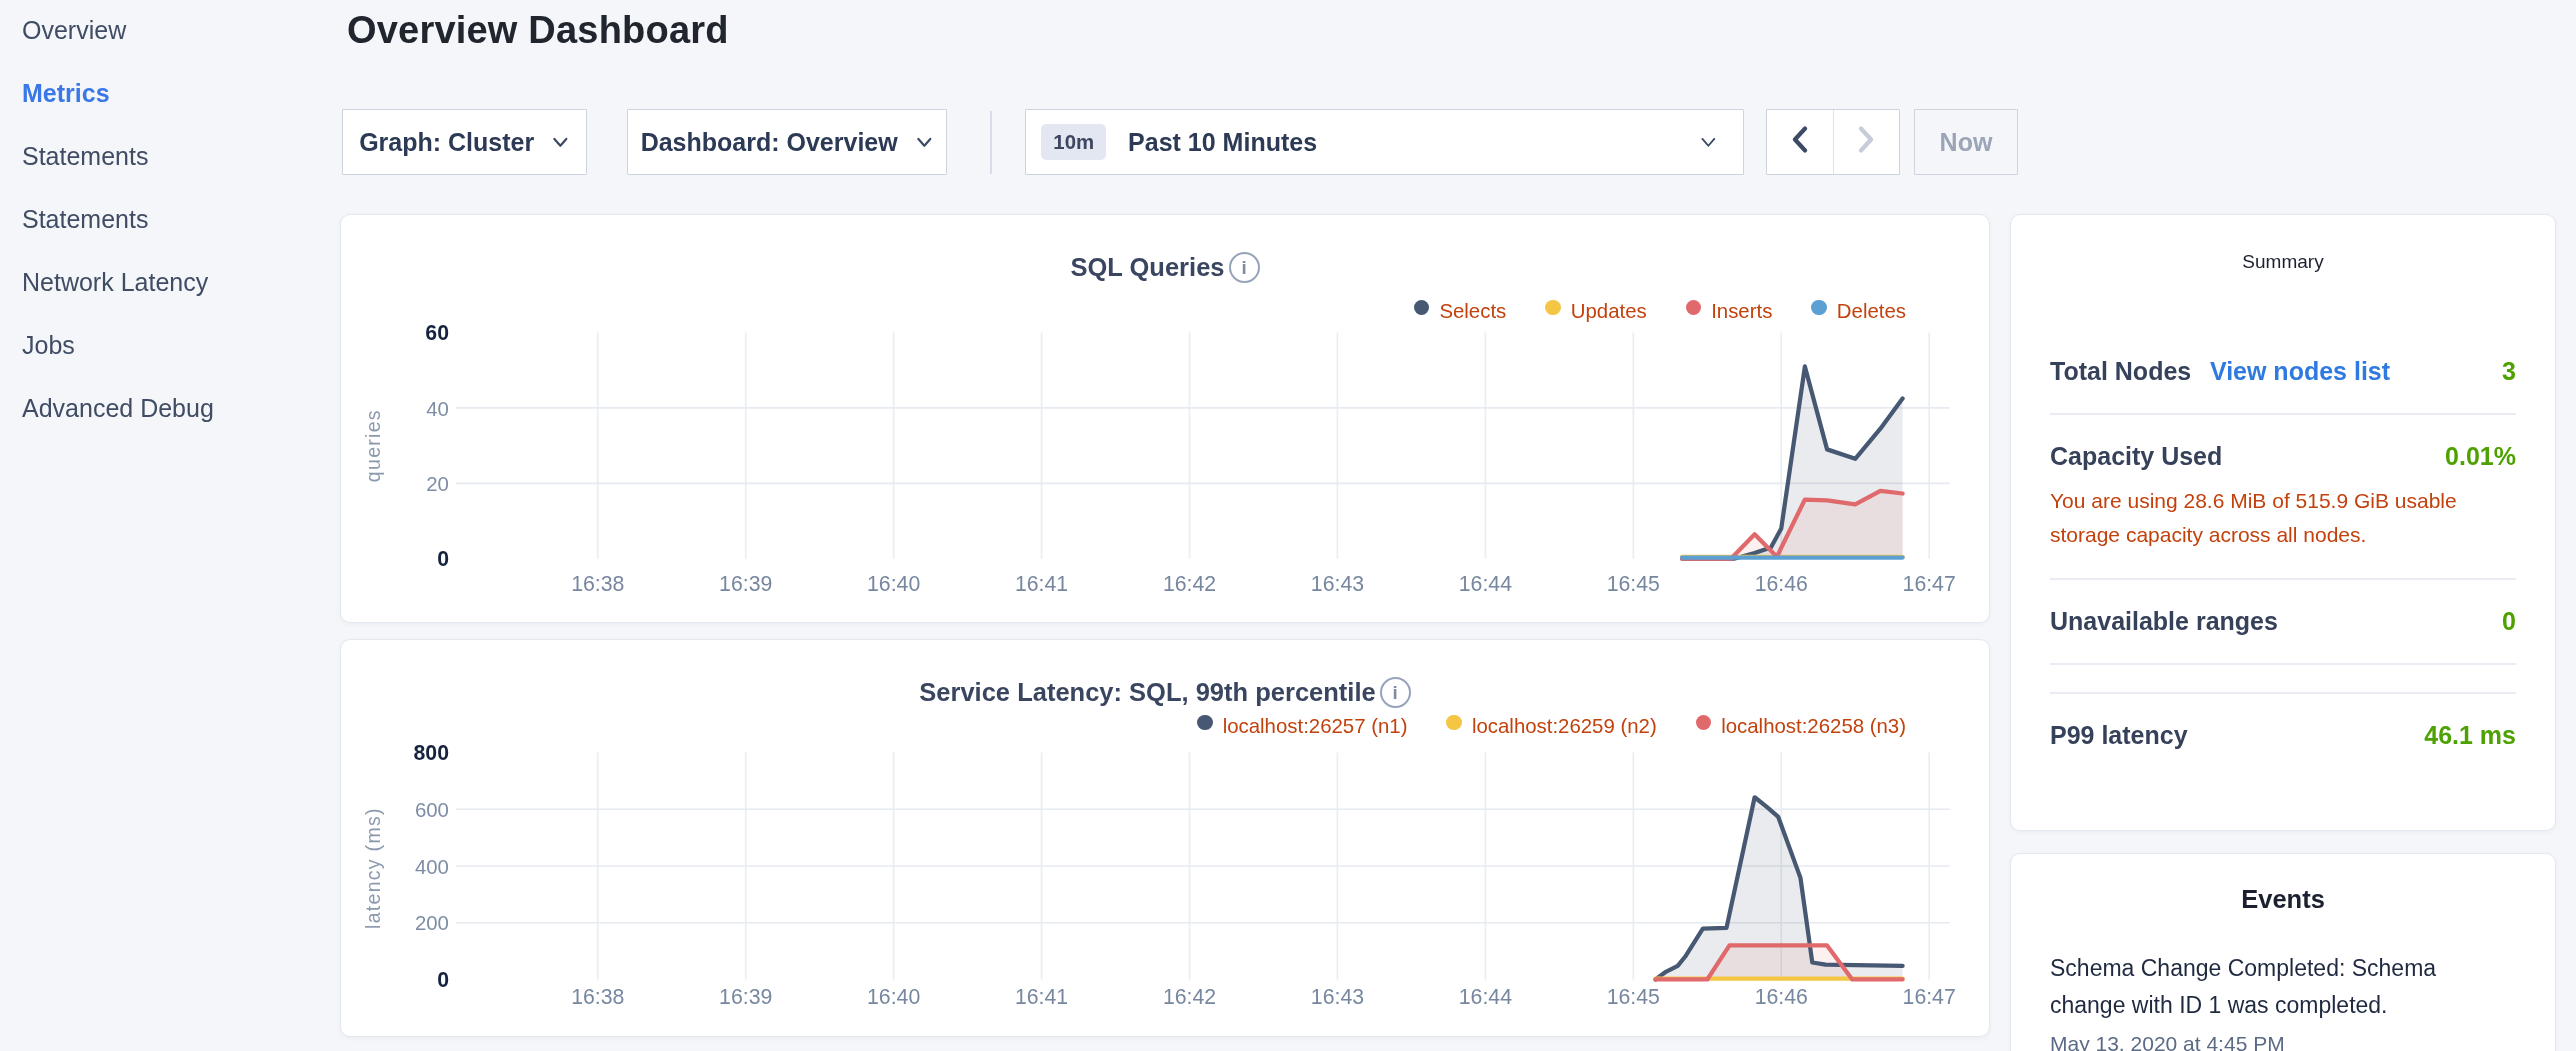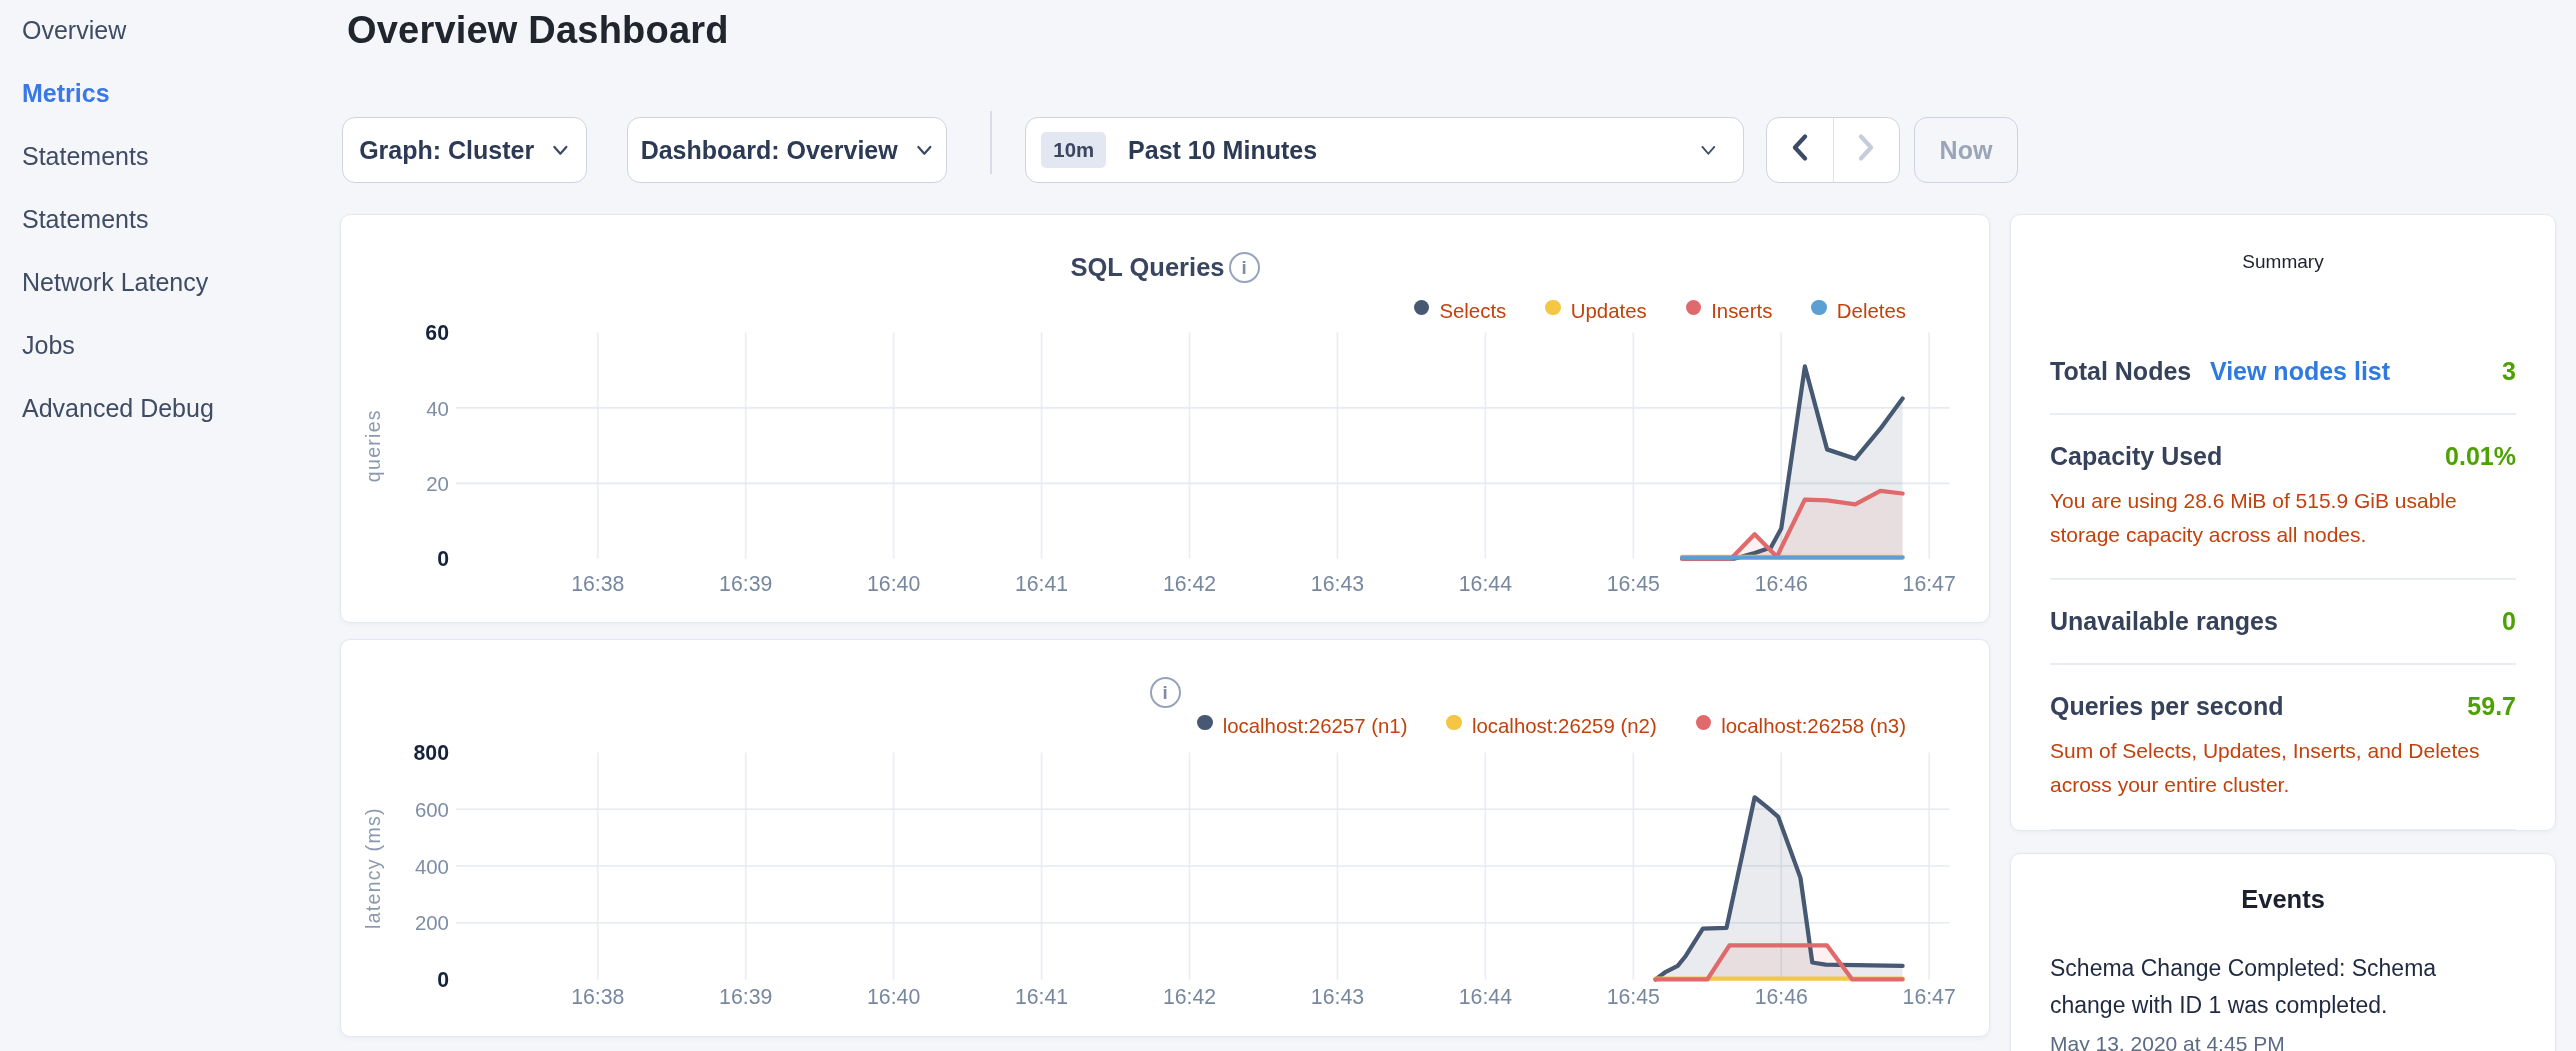--- a/index.html
+++ b/index.html
@@ -9,21 +9,21 @@
   
   .sidebar{position:absolute;left:0;top:0;width:340px;height:1051px;padding-top:17px;box-sizing:border-box;}
   .side-item{margin:0 0 37px 22px;font-size:25px;line-height:26px;color:#3f4c63;font-weight:400;cursor:pointer;}
   .side-item.active{color:#3a78e7;font-weight:700;}
 
   
   .page-title{position:absolute;left:347px;top:8.5px;font-size:38px;font-weight:600;color:#20252e;letter-spacing:0.2px;}
 
   
   .ctl{position:absolute;top:109px;height:66px;box-sizing:border-box;background:#fff;border:1.7px solid #cdd3df;
-       border-radius:13px;display:flex;align-items:center;justify-content:center;font-size:25px;font-weight:700;color:#2c3a55;margin-top:8px;}
+       border-radius:1px;display:flex;align-items:center;justify-content:center;font-size:25px;font-weight:700;color:#2c3a55;}
   .ctl-graph{left:342px;width:245px;}
   .ctl-dash{left:627px;width:320px;}
   .ctl-divider{position:absolute;left:990px;top:111px;width:1.7px;height:63px;background:#d7dce8;}
   .ctl-range{left:1025px;width:719px;justify-content:flex-start;padding:0 25.5px 0 15.3px;}
   .range-badge{background:#e3e7f1;border-radius:5.1px;padding:6.8px 12px;font-size:20.4px;font-weight:700;color:#3c4660;margin-right:22px;}
   .range-label{flex:1;text-align:left;}
   .chev{width:18.7px;height:18.7px;flex:0 0 auto;}
   .chev svg{display:block;}
   .ctl-arrows{left:1766px;width:134px;padding:0;overflow:hidden;}
   .arrow-half{width:50%;height:100%;display:flex;align-items:center;justify-content:center;cursor:pointer;}
@@ -184,20 +184,21 @@
         <text x="1346" y="442" text-anchor="middle" class="xlab">16:44</text>
         <text x="1520" y="442" text-anchor="middle" class="xlab">16:45</text>
         <text x="1694" y="442" text-anchor="middle" class="xlab">16:46</text>
         <text x="1868" y="442" text-anchor="middle" class="xlab">16:47</text>
         <text x="46" y="271" text-anchor="middle" class="axis-label" transform="rotate(-90 46 271)">queries</text>
       </svg>
   </div>
 
   <div class="card card-chart2">
     <div class="chart-title-row">
+      <span class="chart-title">Service Latency: SQL, 99th percentile</span>
       <span class="info-icon">i</span>
     </div>
     <div class="legend" style="top:75px" id="legend-service-latency">
         <span class="legend-item">
           <span class="legend-dot" style="background: rgb(71, 88, 114);"></span>
           <span>localhost:26257 (n1)</span>
         </span>
         <span class="legend-item">
           <span class="legend-dot" style="background: rgb(245, 198, 68);"></span>
           <span>localhost:26259 (n2)</span>
@@ -264,27 +265,20 @@
           <p class="sum-desc">You are using 28.6 MiB of 515.9 GiB usable storage capacity across all nodes.</p>
         </div>
         <div class="sum-divider"></div>
         <div>
           <div class="sum-row-head">
             <span class="sum-label">Unavailable ranges</span>
             <span class="sum-value">0</span>
           </div>
         </div>
         <div class="sum-divider"></div>
-        <div>
-          <div class="sum-row-head">
-            <span class="sum-label">Queries per second</span>
-            <span class="sum-value">59.7</span>
-          </div>
-          <p class="sum-desc">Sum of Selects, Updates, Inserts, and Deletes across your entire cluster.</p>
-        </div>
         <div class="sum-divider"></div>
         <div>
           <div class="sum-row-head">
             <span class="sum-label">P99 latency</span>
             <span class="sum-value">46.1 ms</span>
           </div>
         </div>
       </div>
   </div>
 

